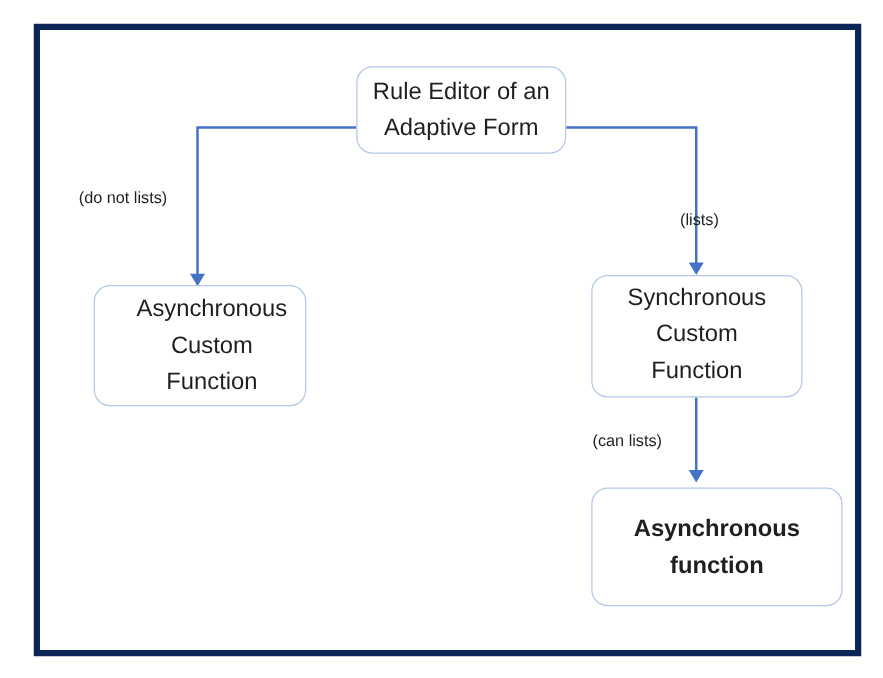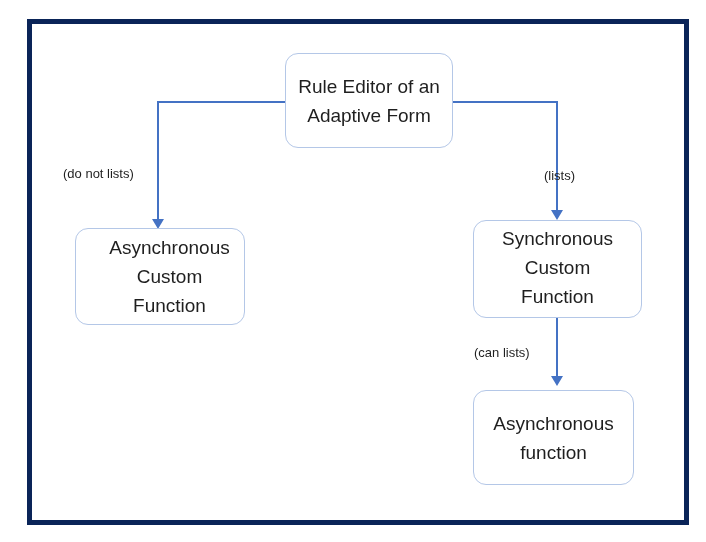--- a/index.html
+++ b/index.html
@@ -34,33 +34,33 @@
     display: flex;
     align-items: center;
     justify-content: center;
     text-align: center;
     font-size: 19px;
     line-height: 29px;
     color: #1f1f1f;
     padding: 6px 12px;
     z-index: 2;
   }
-  #node-root        { left: 285px; top: 53px;  width: 168px; height: 95px; }
+  #node-root        { left: 285px; top: 53px;  width: 168px; height: 70px; }
   #node-async-custom{ left: 75px;  top: 228px; width: 170px; height: 97px; padding-left: 31px; }
   #node-sync-custom { left: 473px; top: 220px; width: 169px; height: 98px; align-items: flex-end; }
-  #node-async-fn    { left: 473px; top: 390px; width: 161px; height: 95px; }
+  #node-async-fn    { left: 473px; top: 390px; width: 201px; height: 95px; font-weight: bold; }
   .edge-label {
     position: absolute;
     font-size: 13px;
     line-height: 16px;
     color: #1f1f1f;
     white-space: nowrap;
     z-index: 3;
   }
-  #edge-label-0 { left: 63px;  top: 166px; }
+  #edge-label-0 { left: 63px;  top: 150px; }
   #edge-label-1 { left: 544px; top: 168px; }
   #edge-label-2 { left: 474px; top: 345px; }
   #connectors {
     position: absolute;
     left: 0;
     top: 0;
     width: 706px;
     height: 542px;
     z-index: 1;
   }

